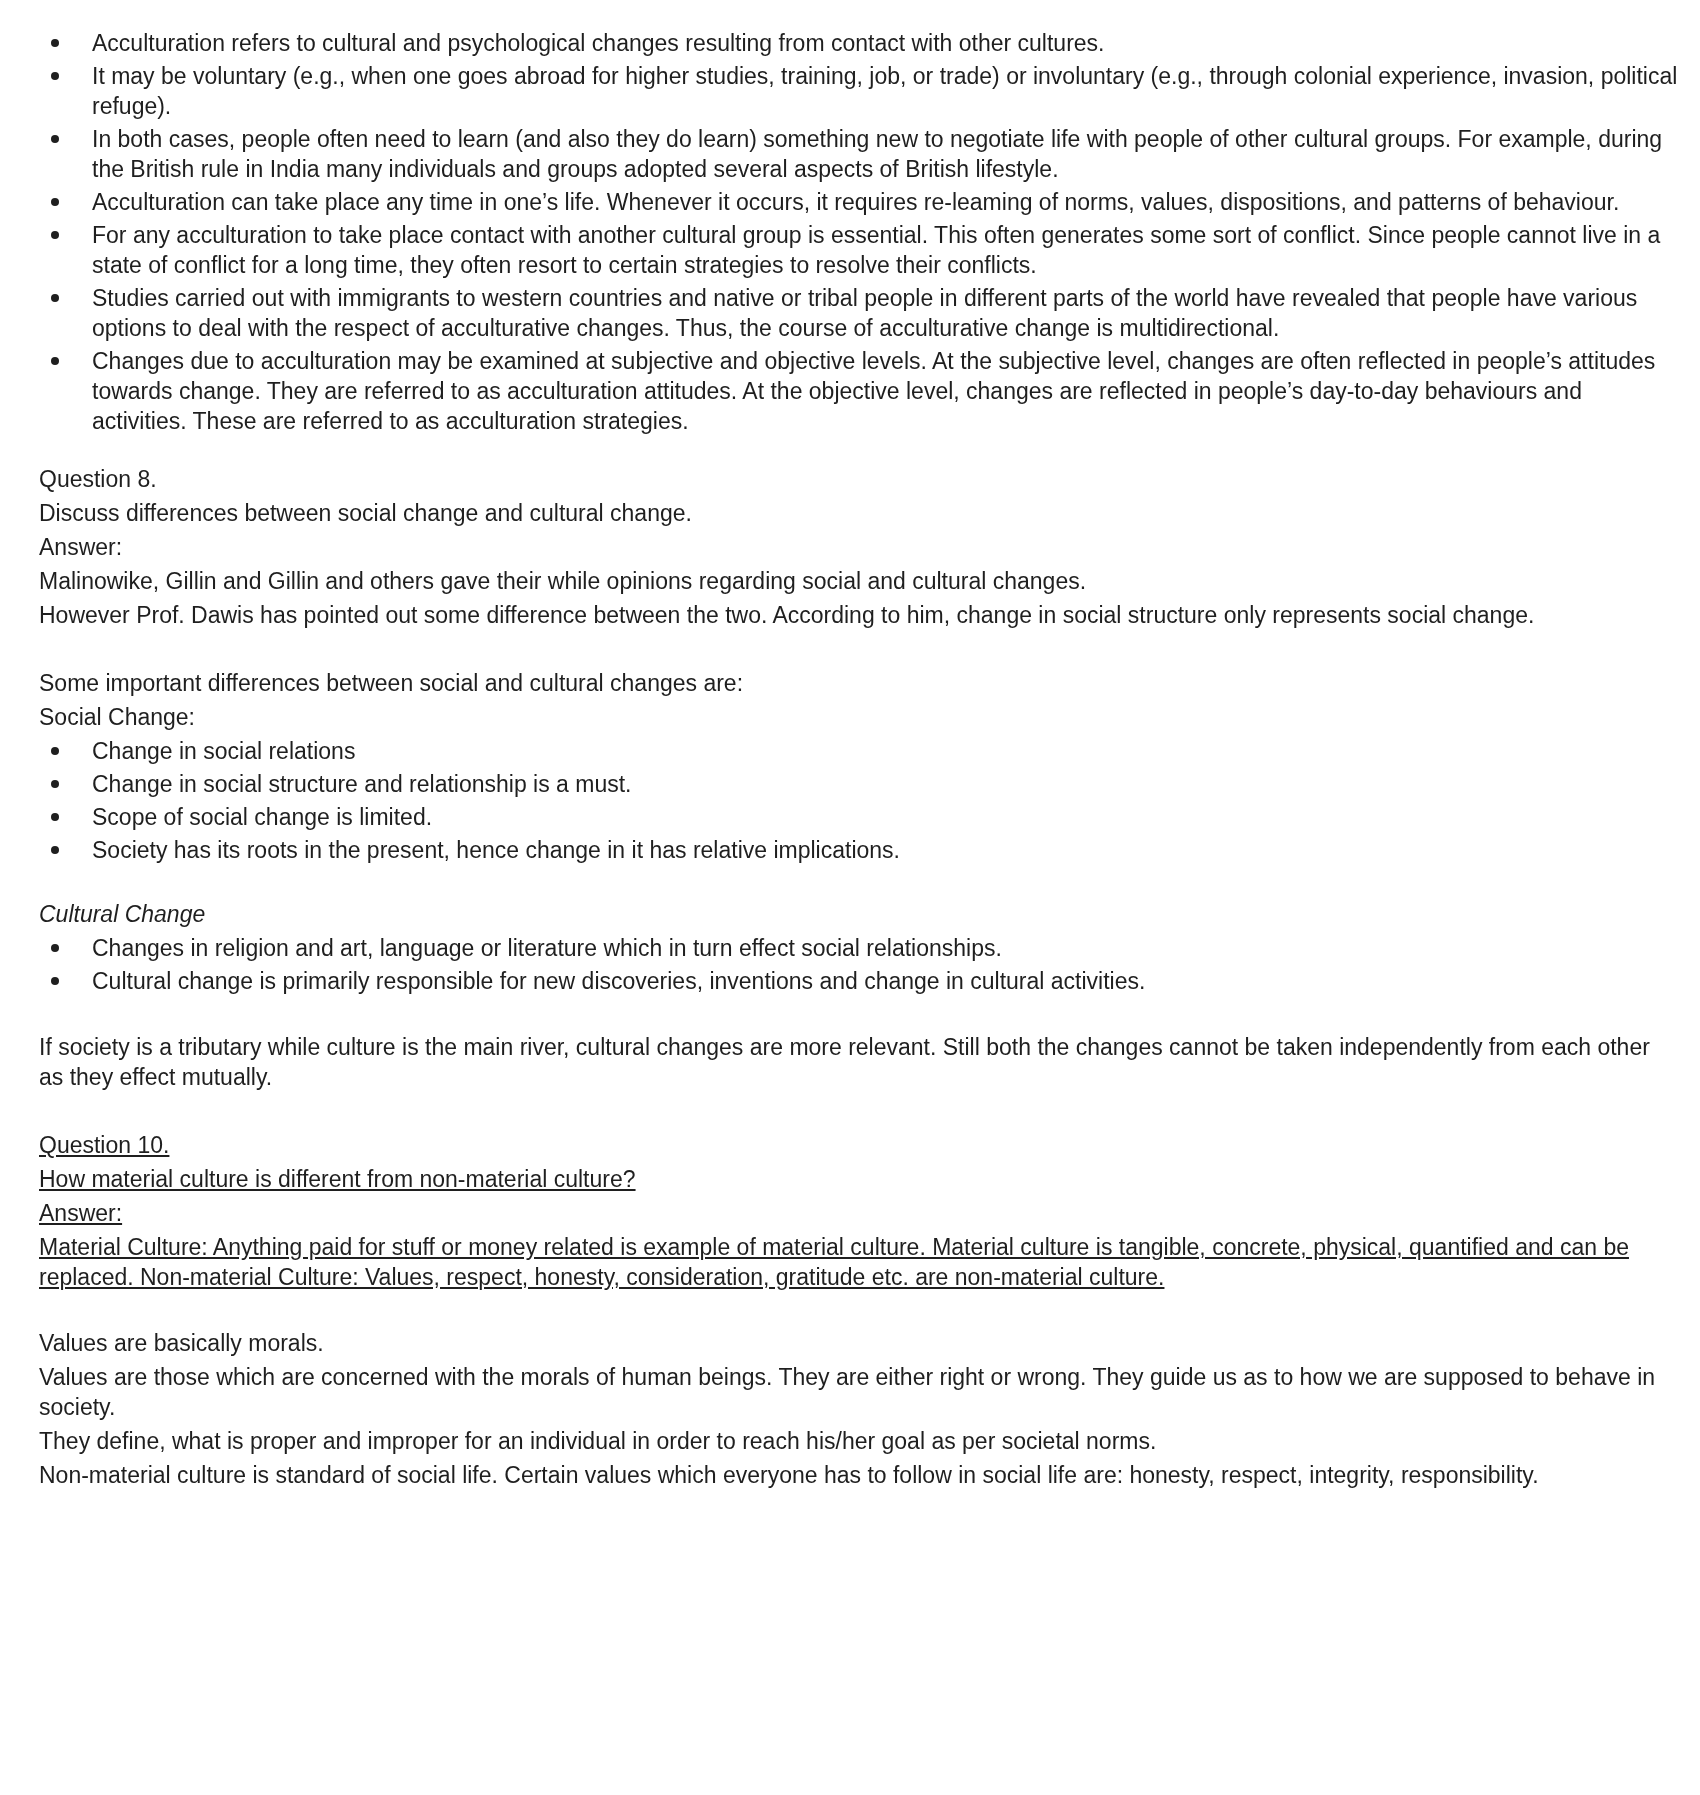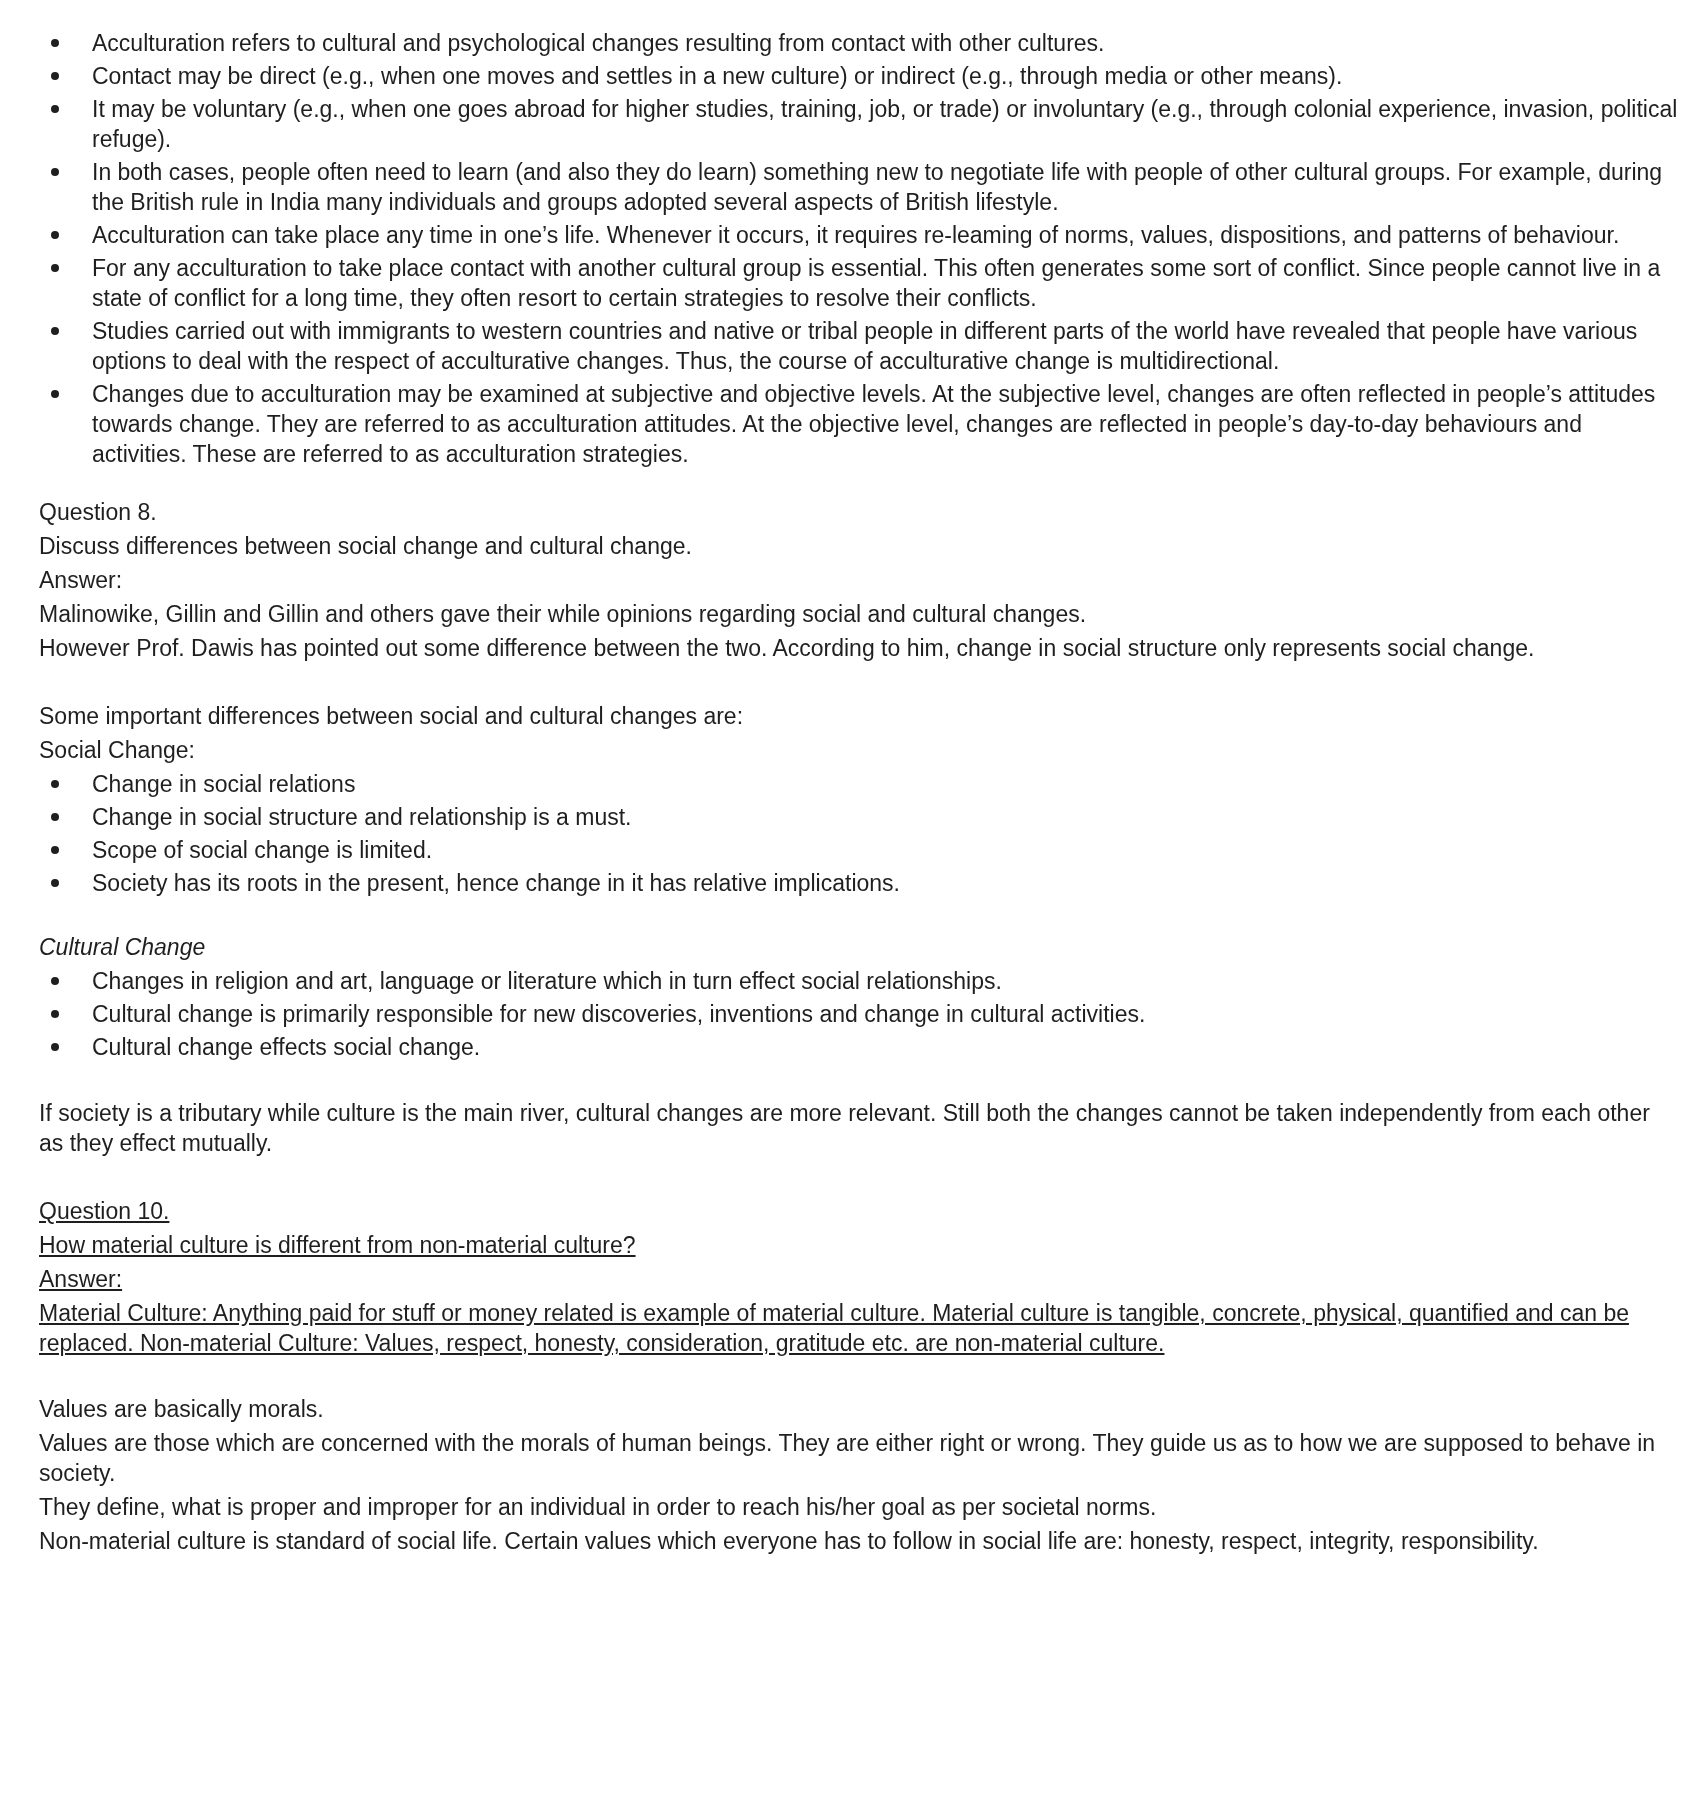--- a/index.html
+++ b/index.html
@@ -47,21 +47,20 @@
   .q10-block      { margin-top: 38px; text-decoration: underline; }
   .values-block   { margin-top: 36px; }
 </style>
 </head>
 <body>
 
 <div>
 
   <ul class="bullet-list">
       <li>Acculturation refers to cultural and psychological changes resulting from contact with other cultures.</li>
-      <li>Contact may be direct (e.g., when one moves and settles in a new culture) or indirect (e.g., through media or other means).</li>
       <li>It may be voluntary (e.g., when one goes abroad for higher studies, training, job, or trade) or involuntary (e.g., through colonial experience, invasion, political refuge).</li>
       <li>In both cases, people often need to learn (and also they do learn) something new to negotiate life with people of other cultural groups. For example, during the British rule in India many individuals and groups adopted several aspects of British lifestyle.</li>
       <li>Acculturation can take place any time in one’s life. Whenever it occurs, it requires re-leaming of norms, values, dispositions, and patterns of behaviour.</li>
       <li>For any acculturation to take place contact with another cultural group is essential. This often generates some sort of conflict. Since people cannot live in a state of conflict for a long time, they often resort to certain strategies to resolve their conflicts.</li>
       <li>Studies carried out with immigrants to western countries and native or tribal people in different parts of the world have revealed that people have various options to deal with the respect of acculturative changes. Thus, the course of acculturative change is multidirectional.</li>
       <li>Changes due to acculturation may be examined at subjective and objective levels. At the subjective level, changes are often reflected in people’s attitudes towards change. They are referred to as acculturation attitudes. At the objective level, changes are reflected in people’s day-to-day behaviours and activities. These are referred to as acculturation strategies.</li>
     </ul>
 
   <div class="q8-block">
     <p>Question 8.</p>
@@ -81,21 +80,20 @@
       <li>Change in social structure and relationship is a must.</li>
       <li>Scope of social change is limited.</li>
       <li>Society has its roots in the present, hence change in it has relative implications.</li>
     </ul>
 
   <p class="cultural-head">Cultural Change</p>
 
   <ul class="bullet-list cultural-list">
       <li>Changes in religion and art, language or literature which in turn effect social relationships.</li>
       <li>Cultural change is primarily responsible for new discoveries, inventions and change in cultural activities.</li>
-      <li>Cultural change effects social change.</li>
     </ul>
 
   <p class="conclusion">If society is a tributary while culture is the main river, cultural changes are more relevant. Still both the changes cannot be taken independently from each other as they effect mutually.</p>
 
   <div class="q10-block">
     <p>Question 10.</p>
     <p>How material culture is different from non-material culture?</p>
     <p>Answer:</p>
     <p>Material Culture: Anything paid for stuff or money related is example of material culture. Material culture is tangible, concrete, physical, quantified and can be replaced. Non-material Culture: Values, respect, honesty, consideration, gratitude etc. are non-material culture.</p>
   </div>

